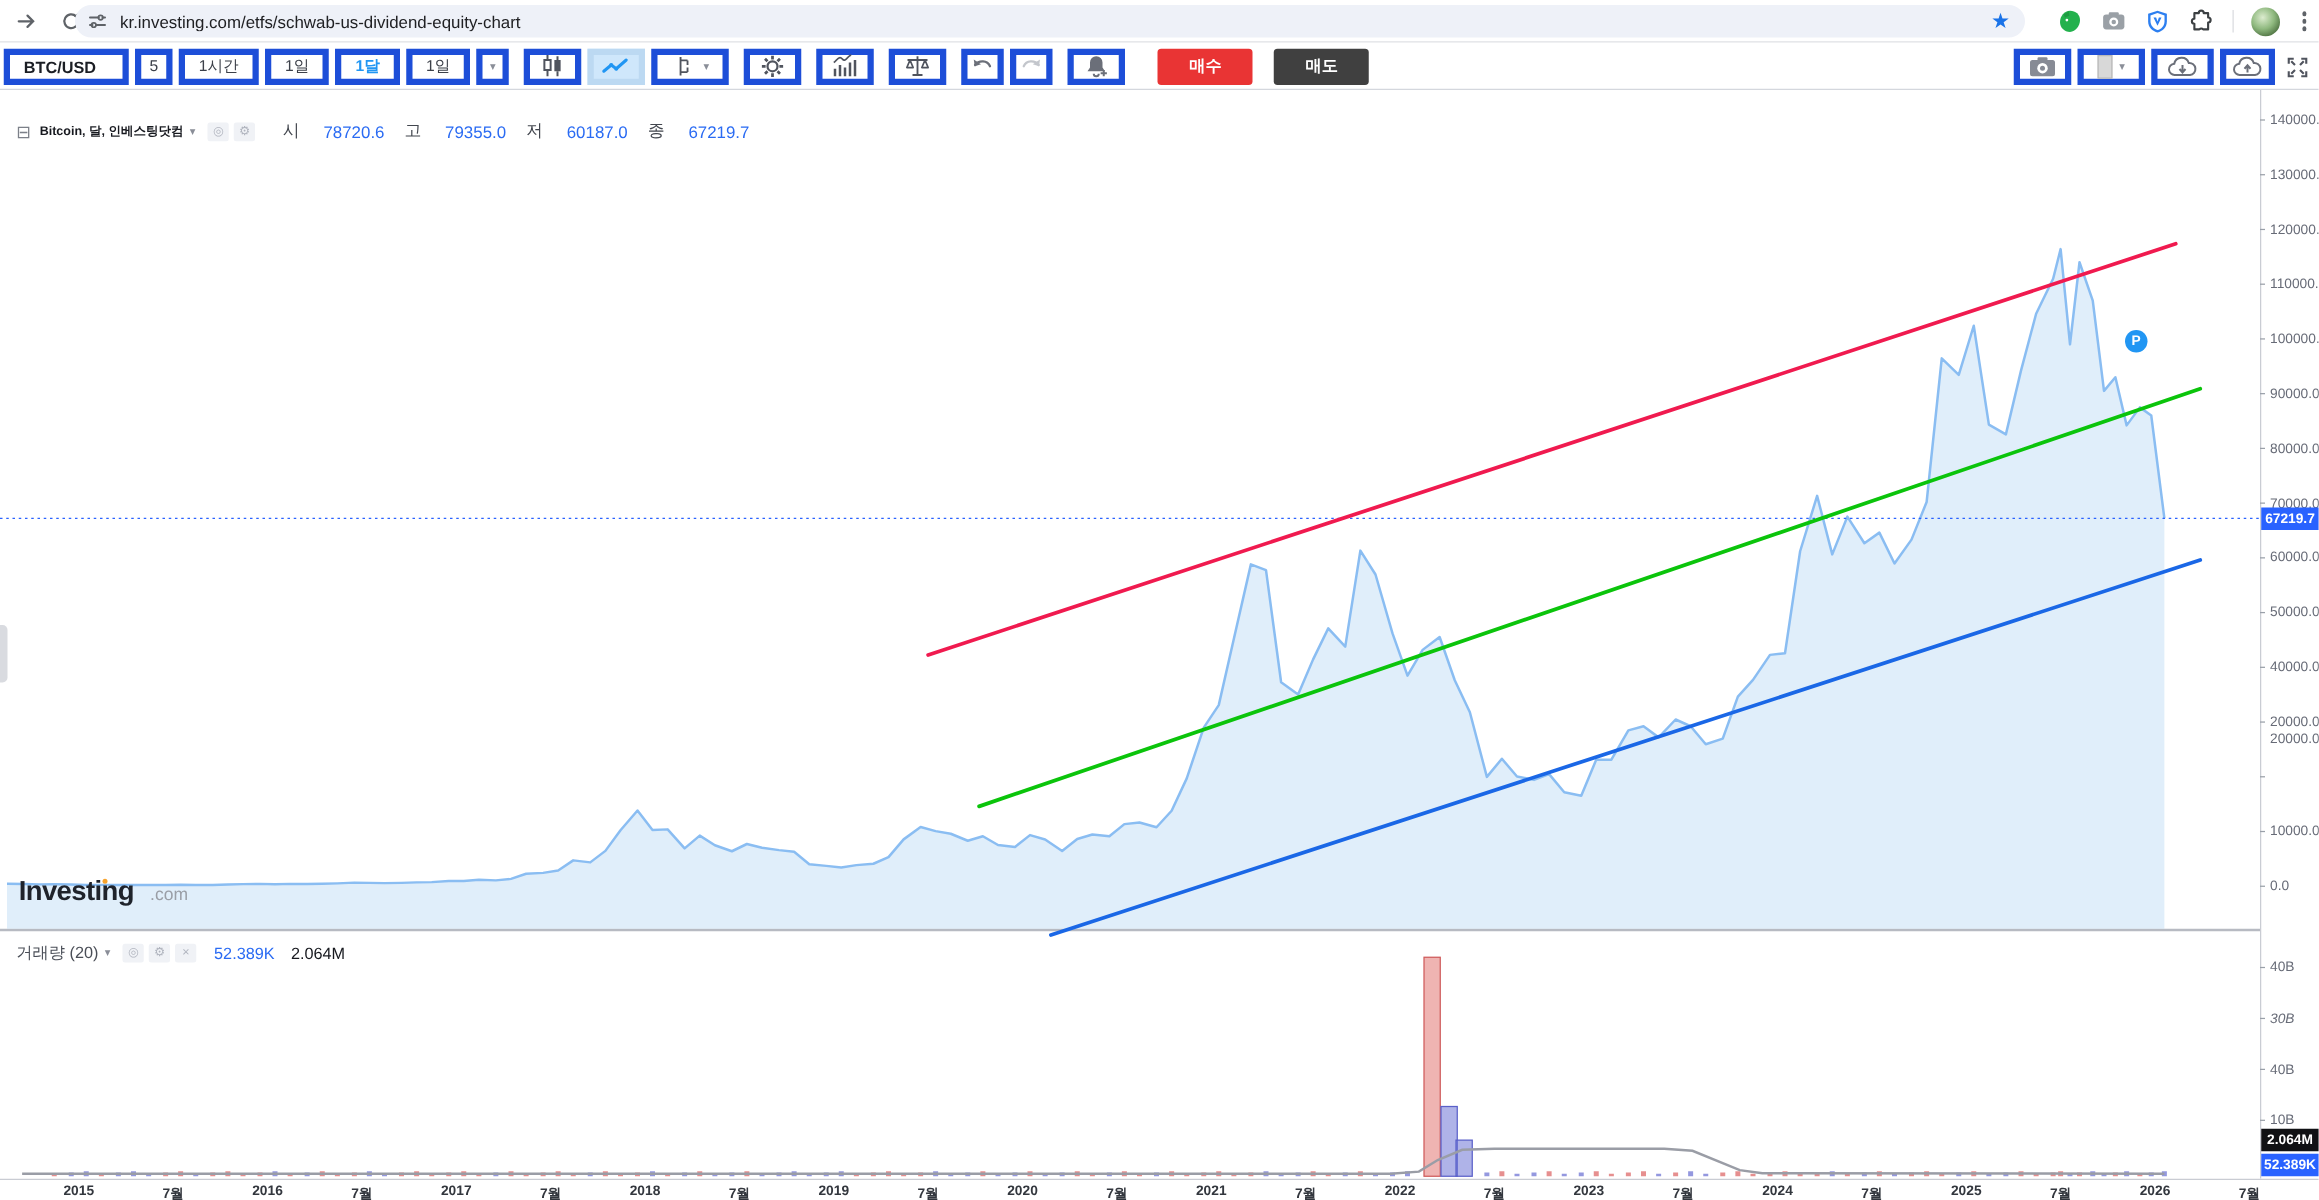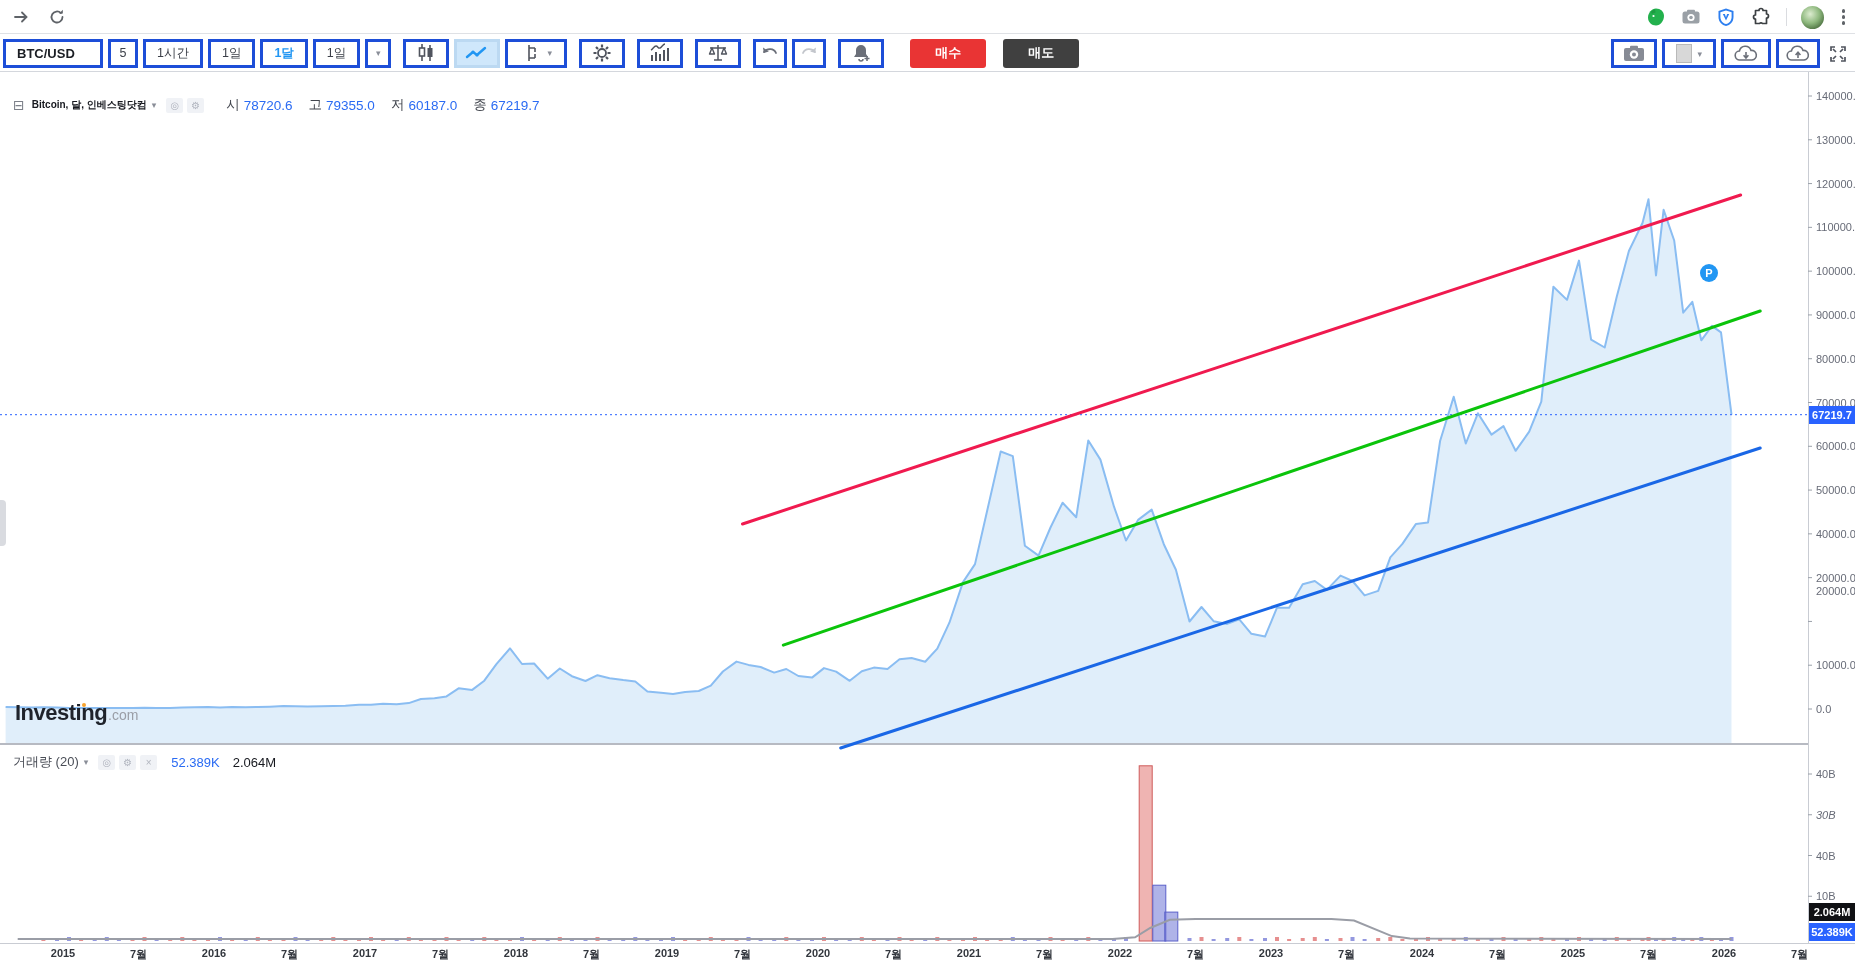--- a/index.html
+++ b/index.html
@@ -19,21 +19,21 @@
   .ext-ic { width:21px; height:21px; display:flex; align-items:center; justify-content:center; }
   .vsep { width:1px; height:18px; background:#dadce0; }
   .avatar { width:23px; height:23px; border-radius:50%;
     background:radial-gradient(circle at 40% 35%, #dceccf 0%, #8fb97f 45%, #4c7040 80%, #35502c 100%); }
   .kebab { display:flex; flex-direction:column; gap:2.5px; padding:0 4px; }
   .kebab i { width:3.5px; height:3.5px; border-radius:50%; background:#5f6368; }
 
   
   .chart-toolbar { position:absolute; left:0; top:35px; width:1855px; height:37px; background:#fff;
     border-bottom:1px solid #d4d7dd; display:flex; align-items:center; }
-  .tbtn { height:29px; border:3px solid #1d4ed8; background:#fff; display:flex; align-items:center;
+  .tbtn { height:29px; border:5px solid #1d4ed8; background:#fff; display:flex; align-items:center;
     justify-content:center; font-size:12.5px; color:#3c4049; margin-left:5px; padding:0 11px; }
   .tbtn.sym { font-weight:bold; font-size:13px; color:#1b1e24; width:100px; justify-content:flex-start; margin-left:3px; }
   .tbtn.active-int { color:#2196f3; font-weight:bold; }
   .tbtn.icon-only { width:46px; padding:0; }
   .tbtn.sel { background:#cfe7fb; border-color:#bcd9f2; }
   .caret { font-size:9px; color:#8a8e98; margin-left:5px; }
   .trade-btn { height:29px; width:76px; border-radius:3px; color:#fff; font-weight:bold; font-size:13px;
     display:flex; align-items:center; justify-content:center; }
   .tb-right { position:absolute; right:4px; top:4px; display:flex; align-items:center; }
   svg.glyph { display:block; }
@@ -44,31 +44,31 @@
   .axis-border{ position:absolute; left:1808px; top:72px; width:1px; height:871px; background:#c9ccd3; }
   .time-axis  { position:absolute; left:0; top:943px; width:1855px; height:17px; border-top:1px solid #c9ccd3; background:#fff; }
 
   .legend-row { position:absolute; left:13px; top:96px; display:flex; align-items:center; z-index:5; }
   .collapse-ic { color:#7c8089; font-size:14px; margin-right:7px; }
   .legend-title { font-size:10px; font-weight:bold; color:#17191f; }
   .chip { width:17px; height:15px; background:#f0f2f6; border-radius:2px; color:#b1b5bf; font-size:10px;
     display:flex; align-items:center; justify-content:center; margin-left:4px; }
   .ohlc { display:flex; align-items:center; margin-left:22px; font-size:13.5px; }
   .ohlc .lbl { color:#42464e; margin-left:16px; }
-  .ohlc .val { margin-left:4px; }
+  .ohlc .val { margin-left:19px; }
 
   .vol-legend { position:absolute; left:13px; top:753px; display:flex; align-items:center; z-index:5; font-size:13px; }
   .vol-legend .lbl { color:#4a4e57; }
   .vol-legend .v1 { margin-left:14px; }
   .vol-legend .v2 { margin-left:13px; color:#17191f; }
 
   .watermark { position:absolute; left:15px; top:700px; z-index:4; display:flex; align-items:baseline;justify-content:flex-end; }
   .watermark .brand { font-size:22px; font-weight:800; color:#1f232b; letter-spacing:-0.5px; position:relative; }
   .watermark .tittle { position:absolute; left:66.5px; top:2.5px; width:4.5px; height:4.5px; border-radius:50%; background:#f7a32d; }
-  .watermark .suffix { font-size:14px; color:#9a9ea6; margin-left:1px; }
+  .watermark .suffix { font-size:14px; color:#9a9ea6; margin-left:13px; }
 
   .tick-label { position:absolute; font-size:11px; color:#676b77; white-space:nowrap; }
   .time-label { position:absolute; top:3px; transform:translateX(-50%); font-size:11px; font-weight:bold; color:#33373e; white-space:nowrap; }
 
   .badge { position:absolute; left:1809px; width:46px; height:18px; color:#fff; font-size:11px; font-weight:bold;
     display:flex; align-items:center; justify-content:center; z-index:6; }
   .badge.price { top:406px; background:#2962ff; }
   .badge.volma { top:903px; background:#101114; }
   .badge.vol   { top:923px; background:#2962ff; }
 
@@ -88,20 +88,29 @@
     <div class="nav-ic">
       <svg class="glyph" width="18" height="18" viewBox="0 0 18 18">
           <path d="M3 9h11M10 4.5 14.5 9 10 13.5" stroke="#5f6368" stroke-width="1.8" fill="none" stroke-linecap="round"></path>
         </svg>
     </div>
     <div class="nav-ic" style="margin-left:14px">
       <svg class="glyph" width="18" height="18" viewBox="0 0 18 18">
           <path d="M14.5 9a5.5 5.5 0 1 1-1.6-3.9" stroke="#5f6368" stroke-width="1.8" fill="none" stroke-linecap="round"></path>
           <path d="M14.8 1.8v3.6h-3.6z" fill="#5f6368"></path>
         </svg>
+    </div>
+    <div class="omnibox">
+      <svg class="glyph" width="16" height="16" viewBox="0 0 16 16">
+          <path d="M2 5h7M12 5h2M2 11h2M7 11h7" stroke="#5f6368" stroke-width="1.6" fill="none" stroke-linecap="round"></path>
+          <circle cx="10.5" cy="5" r="1.8" fill="none" stroke="#5f6368" stroke-width="1.4"></circle>
+          <circle cx="5" cy="11" r="1.8" fill="none" stroke="#5f6368" stroke-width="1.4"></circle>
+        </svg>
+      <span class="url">kr.investing.com/etfs/schwab-us-dividend-equity-chart</span>
+      <span class="star">★</span>
     </div>
     <div class="ext-row">
       <div class="ext-ic">
         <svg class="glyph" width="20" height="20" viewBox="0 0 20 20">
             <path d="M10 1.5c4.5 0 8 3 8 7.5s-3.5 9.5-8 9.5S2 15 2 10.5 5.5 1.5 10 1.5z" fill="#23b14d"></path>
             <path d="M5 4.5 9 2l.5 3.5L6 7z" fill="#1d9b41"></path>
             <circle cx="7.5" cy="9" r="1.1" fill="#fff"></circle>
           </svg>
       </div>
       <div class="ext-ic">

